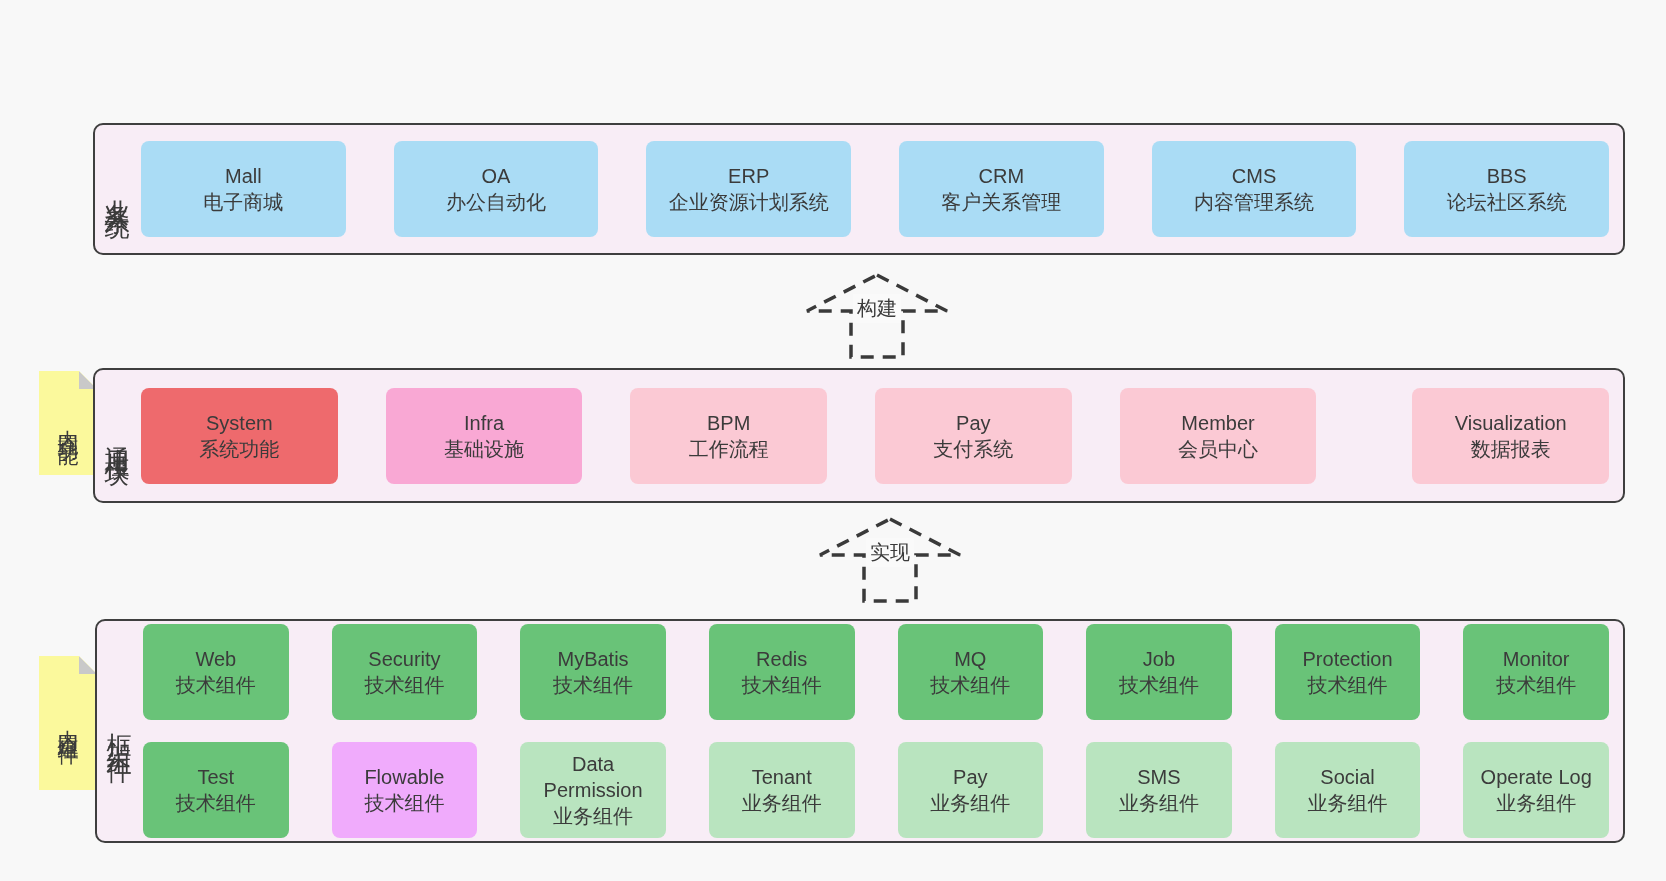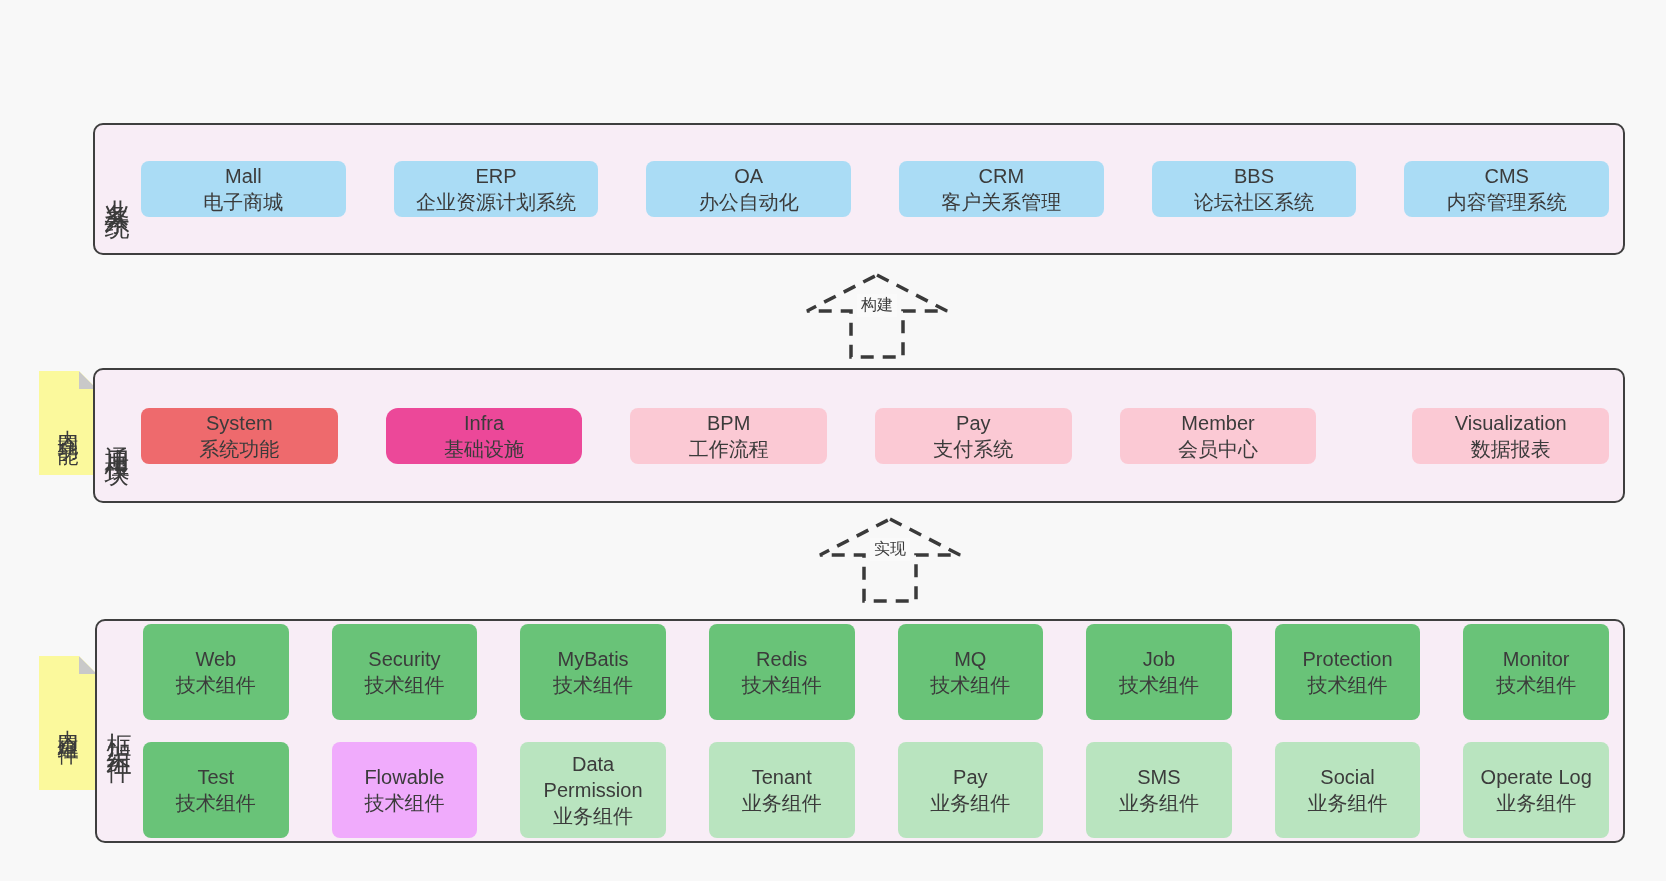--- a/index.html
+++ b/index.html
@@ -24,21 +24,21 @@
     display:flex;align-items:center;justify-content:center;
   }
   #panel-2 .panel-label{letter-spacing:9px;}
   .panel-content{
     flex:1;display:flex;flex-direction:column;gap:22px;
     padding:0 14px 0 0;min-width:0;
   }
   .row{display:flex;gap:48px;}
   #panel-2 .row{gap:43px;}
   .box{
-    flex:1;height:56px;border-radius:8px;
+    flex:1;height:96px;border-radius:8px;
     display:flex;flex-direction:column;justify-content:center;align-items:center;
     text-align:center;font-size:20px;line-height:26px;color:#3b3b3b;
     padding:4px 6px;box-sizing:border-box;
   }
   #panel-2 .box{height:96px;}
   .box-name,.box-sub{width:100%;}
   
   .sticky{
     position:absolute;width:58px;background:#fbf99c;z-index:1;
     display:flex;align-items:center;justify-content:center;
@@ -54,21 +54,21 @@
     writing-mode:vertical-rl;text-orientation:upright;
     font-size:21px;letter-spacing:5px;color:#3a3a3a;
   }
   
   .arrow{position:absolute;width:146px;height:88px;z-index:1;}
   #arrow-0{left:804px;top:272px;}
   #arrow-1{left:817px;top:516px;}
   .arrow svg{position:absolute;left:0;top:0;}
   .arrow-label{
     position:absolute;left:50%;top:22px;transform:translateX(-50%);
-    background:#fafafa;padding:1px 4px;font-size:16px;color:#3b3b3b;
+    background:#fafafa;padding:1px 4px;font-size:20px;color:#3b3b3b;
     white-space:nowrap;
   }
 </style>
 </head>
 <body>
 
 <div id="stage">
 
   <div class="sticky" id="sticky-1">
     <span class="fold"></span>
@@ -81,59 +81,59 @@
 
   <div class="panel" id="panel-0">
     <div class="panel-label">业务系统</div>
     <div class="panel-content">
       <div class="row">
           <div class="box" style="background: rgb(170, 220, 245);">
             <div class="box-name">Mall</div>
             <div class="box-sub">电子商城</div>
           </div>
           <div class="box" style="background: rgb(170, 220, 245);">
+            <div class="box-name">OA</div>
+            <div class="box-sub">办公自动化</div>
+          </div>
+          <div class="box" style="background: rgb(170, 220, 245);">
             <div class="box-name">ERP</div>
             <div class="box-sub">企业资源计划系统</div>
           </div>
           <div class="box" style="background: rgb(170, 220, 245);">
-            <div class="box-name">OA</div>
-            <div class="box-sub">办公自动化</div>
-          </div>
-          <div class="box" style="background: rgb(170, 220, 245);">
             <div class="box-name">CRM</div>
             <div class="box-sub">客户关系管理</div>
           </div>
           <div class="box" style="background: rgb(170, 220, 245);">
+            <div class="box-name">CMS</div>
+            <div class="box-sub">内容管理系统</div>
+          </div>
+          <div class="box" style="background: rgb(170, 220, 245);">
             <div class="box-name">BBS</div>
             <div class="box-sub">论坛社区系统</div>
-          </div>
-          <div class="box" style="background: rgb(170, 220, 245);">
-            <div class="box-name">CMS</div>
-            <div class="box-sub">内容管理系统</div>
           </div>
         </div>
     </div>
   </div>
 
   <div class="arrow" id="arrow-0">
     <svg width="146" height="88" viewBox="0 0 146 88">
       <polygon points="73,3 143,39 99,39 99,85 47,85 47,39 3,39" fill="none" stroke="#3a3a3a" stroke-width="3.5" stroke-dasharray="13 9" stroke-linejoin="miter"></polygon>
     </svg>
     <span class="arrow-label">构建</span>
   </div>
 
   <div class="panel" id="panel-1">
     <div class="panel-label">通用模块</div>
     <div class="panel-content">
       <div class="row">
           <div class="box" style="background: rgb(238, 106, 109);">
             <div class="box-name">System</div>
             <div class="box-sub">系统功能</div>
           </div>
-          <div class="box" style="background: #ec4899; border-radius: 12px;">
+          <div class="box" style="background: #f9a8d4;">
             <div class="box-name">Infra</div>
             <div class="box-sub">基础设施</div>
           </div>
           <div class="box" style="background: rgb(251, 201, 212);">
             <div class="box-name">BPM</div>
             <div class="box-sub">工作流程</div>
           </div>
           <div class="box" style="background: rgb(251, 201, 212);">
             <div class="box-name">Pay</div>
             <div class="box-sub">支付系统</div>

